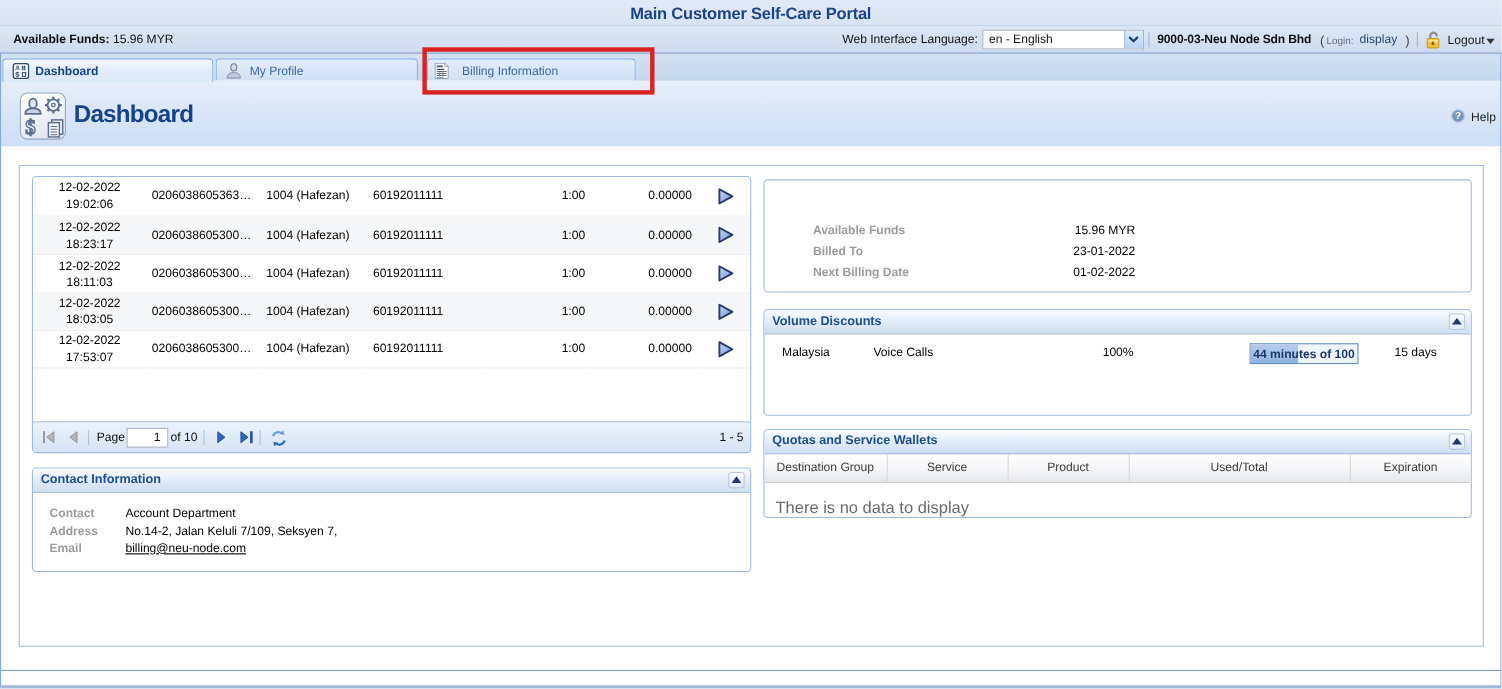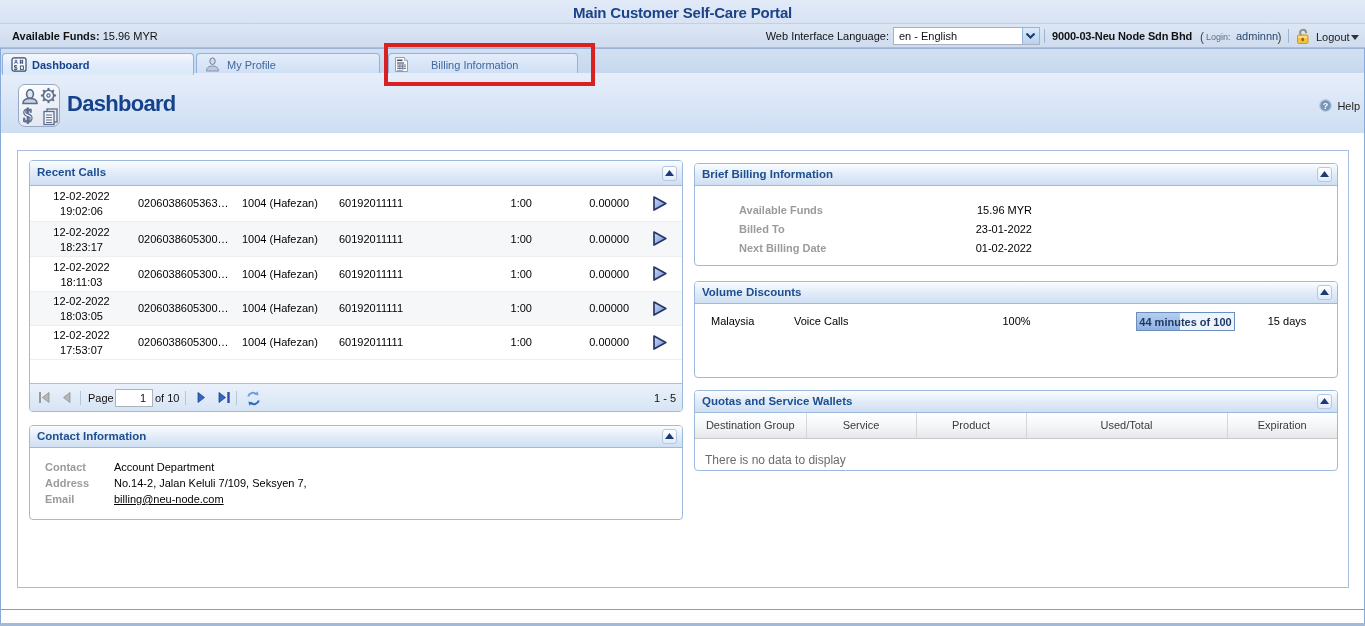--- a/index.html
+++ b/index.html
@@ -25,21 +25,21 @@
 #tabstrip .bline { position:absolute; left:0; top:24px; width:1365px; height:1px; background:#8db2e3; }
 .tab { position:absolute; top:4px; height:21px; border:1px solid #8db2e3; border-bottom:none; border-radius:4px 4px 0 0; font-size:11px; }
 .tab .ic { position:absolute; left:8px; top:3px; }
 .tab .tx { position:absolute; left:30px; top:5px; white-space:nowrap; }
 #tab-dash { left:2px; width:192px; height:22px; background:linear-gradient(#f4f8fd,#dfeafa 60%,#dceafa); z-index:3; }
 #tab-dash .tx { font-weight:bold; color:#15428b; left:29px; }
 #tab-prof { left:196px; width:184px; background:linear-gradient(#e3edfb,#cfdff4); }
 #tab-prof .tx { color:#41679e; left:30px; }
 #tab-bill { left:388px; width:190px; background:linear-gradient(#e3edfb,#cfdff4); }
 #tab-bill .ic { left:6px; top:3px; }
-#tab-bill .tx { color:#41679e; left:42px; }
+#tab-bill .tx { color:#41679e; left:31px; }
 
 
 #redbox { left:384px; top:43px; width:211px; height:43px; border:4px solid #d92121; z-index:40; }
 
 
 #band { left:0; top:73px; width:1365px; height:60px; background:linear-gradient(#e7eefa,#cddef4); }
 #bigicon { position:absolute; left:18px; top:11px; width:42px; height:43px; border:1px solid #97a8c4; border-radius:7px; background:linear-gradient(160deg,#ffffff,#dde4ef); }
 #band h1 { position:absolute; left:67px; top:18px; font-size:22px; font-weight:bold; color:#15428b; letter-spacing:-0.7px; }
 #helplink { position:absolute; right:5px; top:26px; font-size:11px; color:#222; }
 
@@ -90,21 +90,21 @@
       <div class="btn">
           <svg width="9" height="6" style="position:absolute;left:3px;top:5px;">
             <path d="M0.5 0.5 L4.5 4.5 L8.5 0.5" fill="none" stroke="#1c3a6e" stroke-width="2"></path>
           </svg>
         </div>
     </div>
     <div class="abs" style="left:1044px; top:5px;"><span class="sep" style="height:14px; margin:0;"></span></div>
     <div class="abs" style="left:1052px; top:6px; font-size:11px; font-weight:bold; letter-spacing:-0.15px;">9000-03-Neu Node Sdn Bhd</div>
     <div class="abs" style="left:1200px; top:6px; font-size:12px; color:#444;">(</div>
     <div class="abs" style="left:1206px; top:8px; font-size:9px; color:#5f6e85;">Login:</div>
-    <div class="abs" style="left:1236px; top:6px; font-size:11px; color:#2c4a6e;">adminnn</div>
+    <div class="abs" style="left:1236px; top:6px; font-size:11px; color:#2c4a6e;">display</div>
     <div class="abs" style="left:1277.5px; top:6px; font-size:12px; color:#444;">)</div>
     <div class="abs" style="left:1288px; top:5px;"><span class="sep" style="height:14px; margin:0;"></span></div>
     <div class="abs" style="left:1295px; top:4px;">
       <svg width="16" height="17" viewBox="0 0 16 17">
         <path d="M5.2 7.5 V4.8 a3 3 0 0 1 6 0 V6" fill="none" stroke="#909090" stroke-width="2" transform="rotate(-15 8 5)"></path>
         <rect x="2.5" y="7" width="10.5" height="8.5" rx="1.2" fill="#f2c23e" stroke="#cf9a22" stroke-width="1"></rect>
         <rect x="3.5" y="8.2" width="8.5" height="2" fill="#fbe291"></rect>
         <rect x="6.5" y="9.8" width="2.4" height="3.4" rx="1" fill="#8c6410"></rect>
       </svg>
     </div>
@@ -186,28 +186,20 @@
         <text x="6.5" y="9.6" text-anchor="middle" font-size="9" font-weight="bold" fill="#fff" font-family="Liberation Sans">?</text>
       </svg>
       <span style="margin-left:2px;">Help</span>
     </div>
   </div>
 
   <div id="content" class="abs"></div>
   <div id="innerbox" class="abs"></div>
 
   <div class="panel" id="p-recent" style="left:29px; top:160px; width:654px; height:252px;">
-    <div class="phead">
-        <div class="ptitle">Recent Calls</div>
-      <div class="ptool">
-          <svg width="9" height="7">
-            <path d="M4.5 0 L9 6 L0 6 Z" fill="#1e3a70"></path>
-          </svg>
-        </div>
-    </div>
     <table class="grid" id="rcgrid">
       <colgroup>
           <col style="width:103px">
           <col style="width:104px">
           <col style="width:97px">
           <col style="width:105px">
           <col style="width:97px">
           <col style="width:102px">
           <col style="width:44px">
         </colgroup>
@@ -356,28 +348,20 @@
     </div>
     <div class="inforow" style="left:15px; top:35px;"><span class="ilabel">Contact</span></div>
     <div class="inforow" style="left:84px; top:35px;"><span class="ival">Account Department</span></div>
     <div class="inforow" style="left:15px; top:51px;"><span class="ilabel">Address</span></div>
     <div class="inforow" style="left:84px; top:51px;"><span class="ival">No.14-2, Jalan Keluli 7/109, Seksyen 7,</span></div>
     <div class="inforow" style="left:15px; top:67px;"><span class="ilabel">Email</span></div>
     <div class="inforow" style="left:84px; top:67px;"><span class="ival" style="text-decoration:underline;">billing@neu-node.com</span></div>
   </div>
 
   <div class="panel" id="p-brief" style="left:694px; top:163px; width:644px; height:103px;">
-    <div class="phead">
-        <div class="ptitle">Brief Billing Information</div>
-      <div class="ptool">
-          <svg width="9" height="7">
-            <path d="M4.5 0 L9 6 L0 6 Z" fill="#1e3a70"></path>
-          </svg>
-        </div>
-    </div>
     <div class="inforow" style="left:44px; top:40px;"><span class="ilabel">Available Funds</span></div>
     <div class="inforow" style="left:44px; top:59px;"><span class="ilabel">Billed To</span></div>
     <div class="inforow" style="left:44px; top:78px;"><span class="ilabel">Next Billing Date</span></div>
     <div class="inforow" style="left:137px; top:40px; width:200px; text-align:right;"><span class="ival">15.96 MYR</span></div>
     <div class="inforow" style="left:137px; top:59px; width:200px; text-align:right;"><span class="ival">23-01-2022</span></div>
     <div class="inforow" style="left:137px; top:78px; width:200px; text-align:right;"><span class="ival">01-02-2022</span></div>
   </div>
 
   <div class="panel" id="p-vol" style="left:694px; top:281px; width:644px; height:97px;">
     <div class="phead">
@@ -437,21 +421,21 @@
       <tbody>
           <tr style="height:25px;">
             <th>Destination Group</th>
             <th>Service</th>
             <th>Product</th>
             <th>Used/Total</th>
             <th style="border-right:none;">Expiration</th>
           </tr>
     </tbody>
       </table>
-    <div style="position:absolute; left:10px; top:62px; font-size:12px; color:#6b6b6b;">There is no data to display</div>
+    <div style="position:absolute; left:10px; top:62px; font-size:15px; color:#6b6b6b;">There is no data to display</div>
   </div>
 
   <div class="abs" style="left:0; top:609px; width:1365px; height:1px; background:#7d9fca;"></div>
   <div class="abs" style="left:0; top:610px; width:1365px; height:13px; background:#fdfefd;"></div>
   <div class="abs" style="left:0; top:623px; width:1365px; height:3px; background:#a3b9d6;"></div>
 
   <div class="abs" style="left:0; top:48px; width:1px; height:575px; background:#86a9d7;"></div>
   <div class="abs" style="left:1364px; top:48px; width:1px; height:575px; background:#86a9d7;"></div>
 
   <div id="redbox" class="abs"></div>

